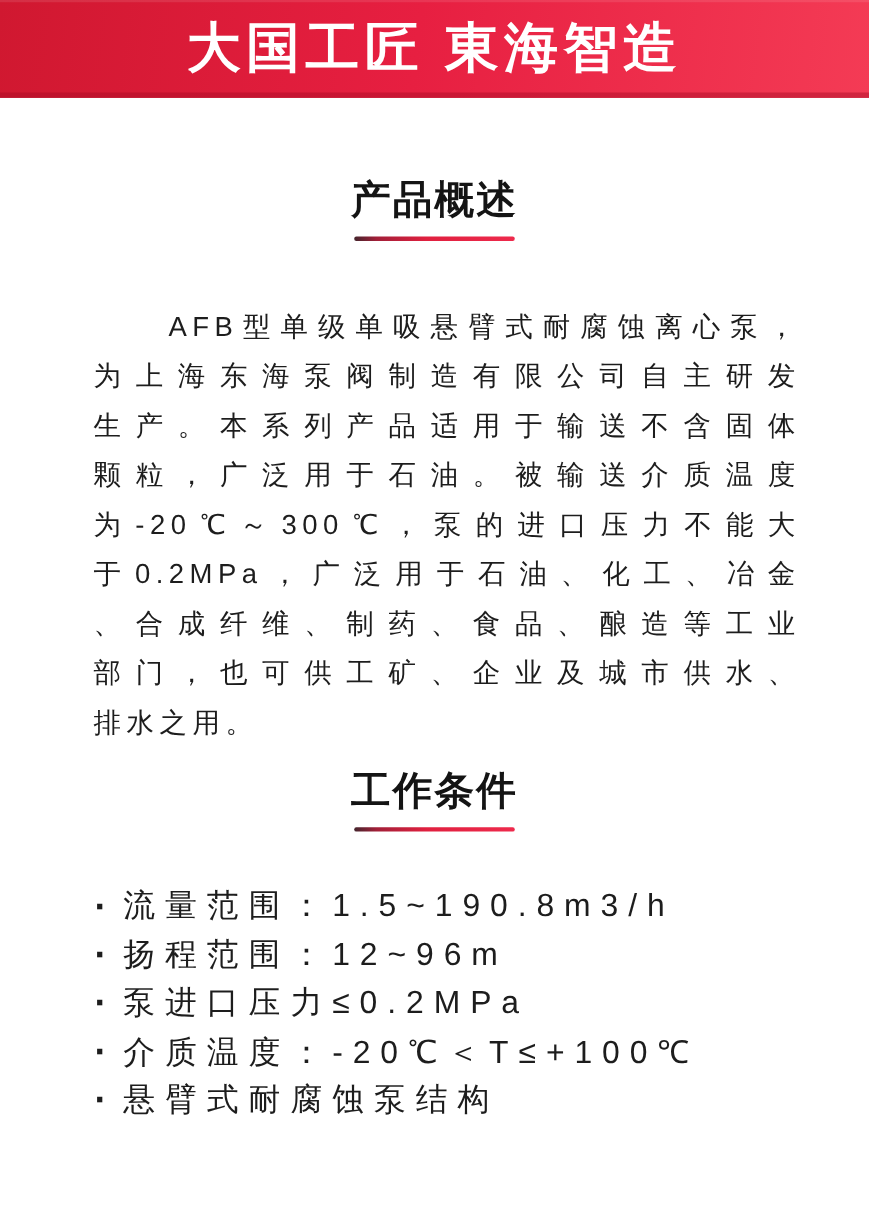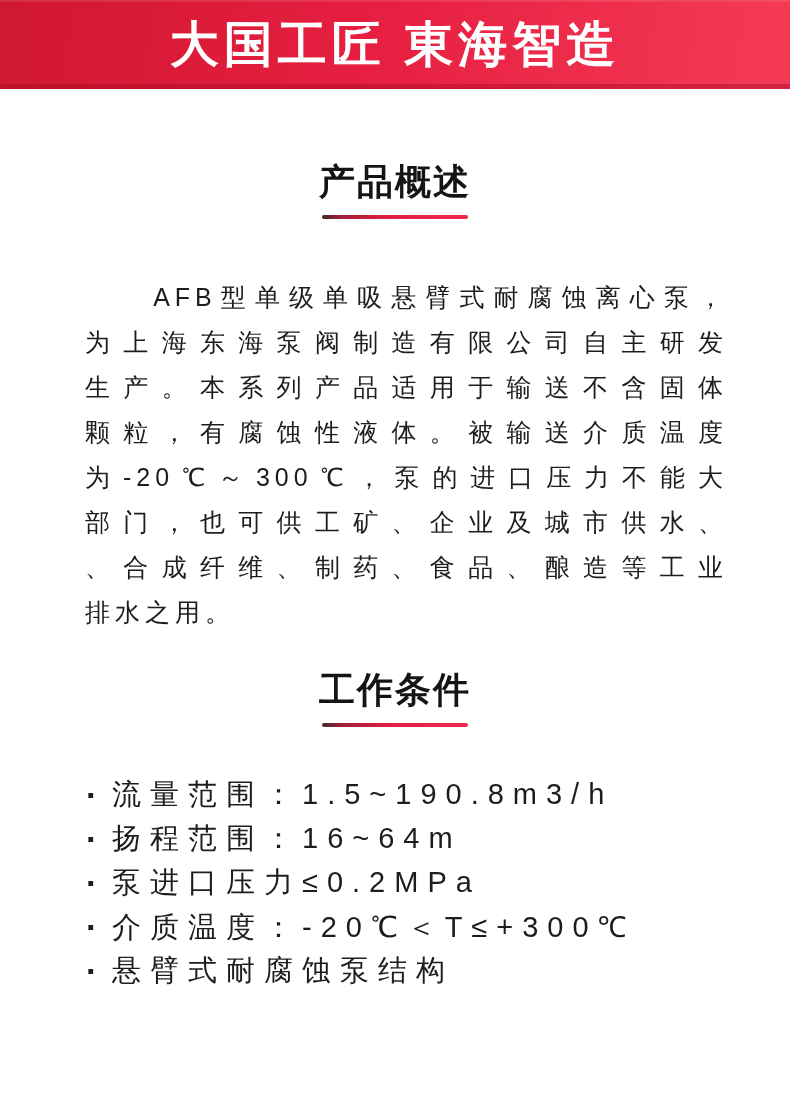--- a/index.html
+++ b/index.html
@@ -39,21 +39,21 @@
   
   .sec-title {
     text-align: center;
     font-size: 36px;
     font-weight: 700;
     color: #141414;
     letter-spacing: 2px;
     line-height: 1.08;
   }
   .overview .sec-title { margin-top: 74px; }
-  .conditions .sec-title { margin-top: 36px; }
+  .conditions .sec-title { margin-top: 20px; }
   .title-underline {
     width: 146px;
     height: 4px;
     margin: 13px auto 0 auto;
     border-radius: 2px;
     background: linear-gradient(90deg, #45252d 0%, #a21f38 14%, #e0203f 45%, #ee2a4c 100%);
   }
   
   .paragraph {
     margin: 56px 62px 0 85px;
@@ -106,47 +106,48 @@
     <h1>大国工匠 東海智造</h1>
   </header>
 
   <section class="overview">
     <h2 class="sec-title">产品概述</h2>
     <div class="title-underline"></div>
     <div class="paragraph">
       <div class="pline">　　AFB型单级单吸悬臂式耐腐蚀离心泵，</div>
       <div class="pline">为上海东海泵阀制造有限公司自主研发</div>
       <div class="pline">生产。本系列产品适用于输送不含固体</div>
-      <div class="pline">颗粒，有腐蚀性液体。被输送介质温度</div>
+      <div class="pline">颗粒，广泛用于石油。被输送介质温度</div>
       <div class="pline">为-20℃～300℃，泵的进口压力不能大</div>
+      <div class="pline">于0.2MPa，广泛用于石油、化工、冶金</div>
+      <div class="pline">、合成纤维、制药、食品、酿造等工业</div>
       <div class="pline">部门，也可供工矿、企业及城市供水、</div>
-      <div class="pline">、合成纤维、制药、食品、酿造等工业</div>
       <div class="pline plain">排水之用。</div>
     </div>
   </section>
 
   <section class="conditions">
     <h2 class="sec-title">工作条件</h2>
     <div class="title-underline"></div>
     <ul class="cond-list">
       <li>
         <span class="bullet">·</span>
         <span class="item-text">流量范围：1.5~190.8m3/h</span>
       </li>
       <li>
         <span class="bullet">·</span>
-        <span class="item-text">扬程范围：16~64m</span>
+        <span class="item-text">扬程范围：12~96m</span>
       </li>
       <li>
         <span class="bullet">·</span>
         <span class="item-text">泵进口压力≤0.2MPa</span>
       </li>
       <li>
         <span class="bullet">·</span>
-        <span class="item-text">介质温度：-20℃＜T≤+300℃</span>
+        <span class="item-text">介质温度：-20℃＜T≤+100℃</span>
       </li>
       <li>
         <span class="bullet">·</span>
         <span class="item-text">悬臂式耐腐蚀泵结构</span>
       </li>
     </ul>
   </section>
 
 </div>
 

